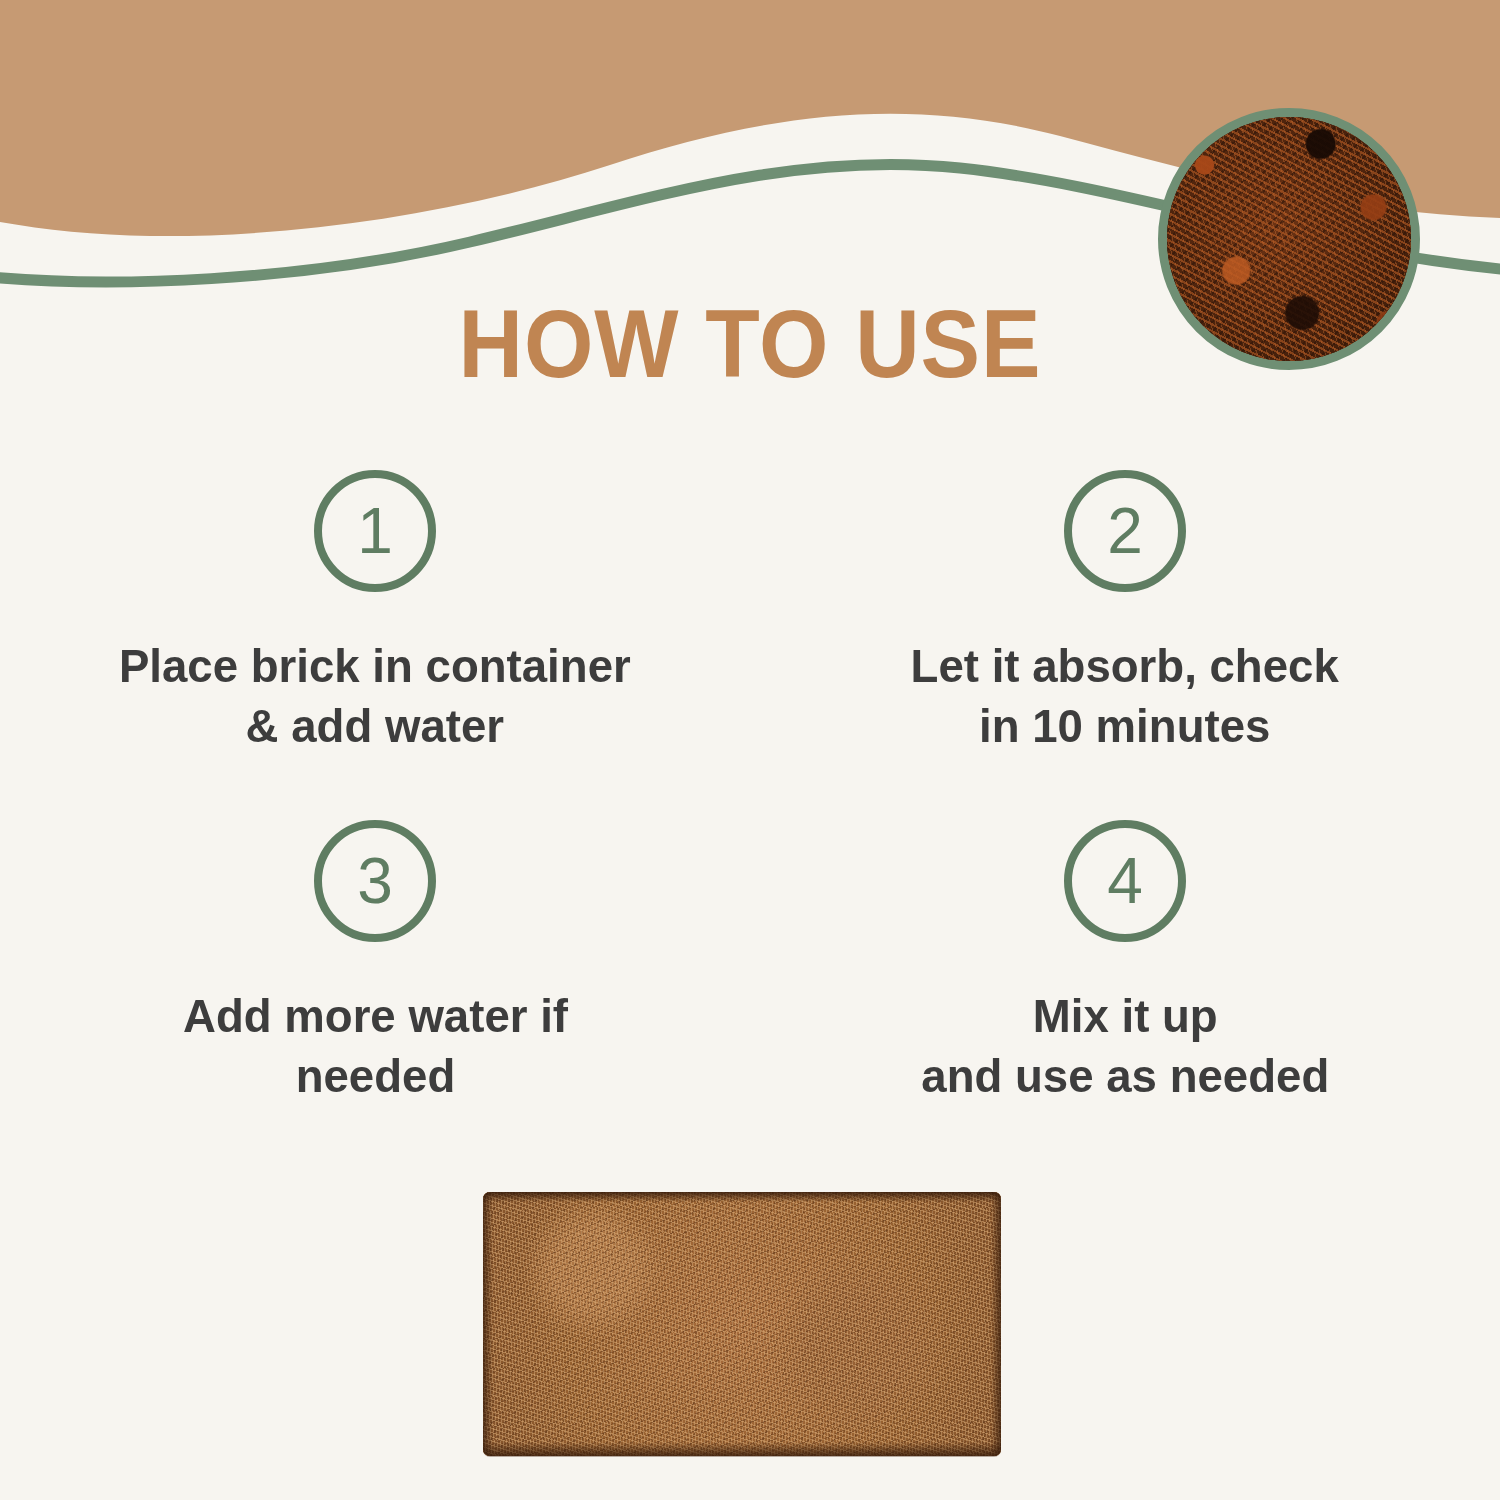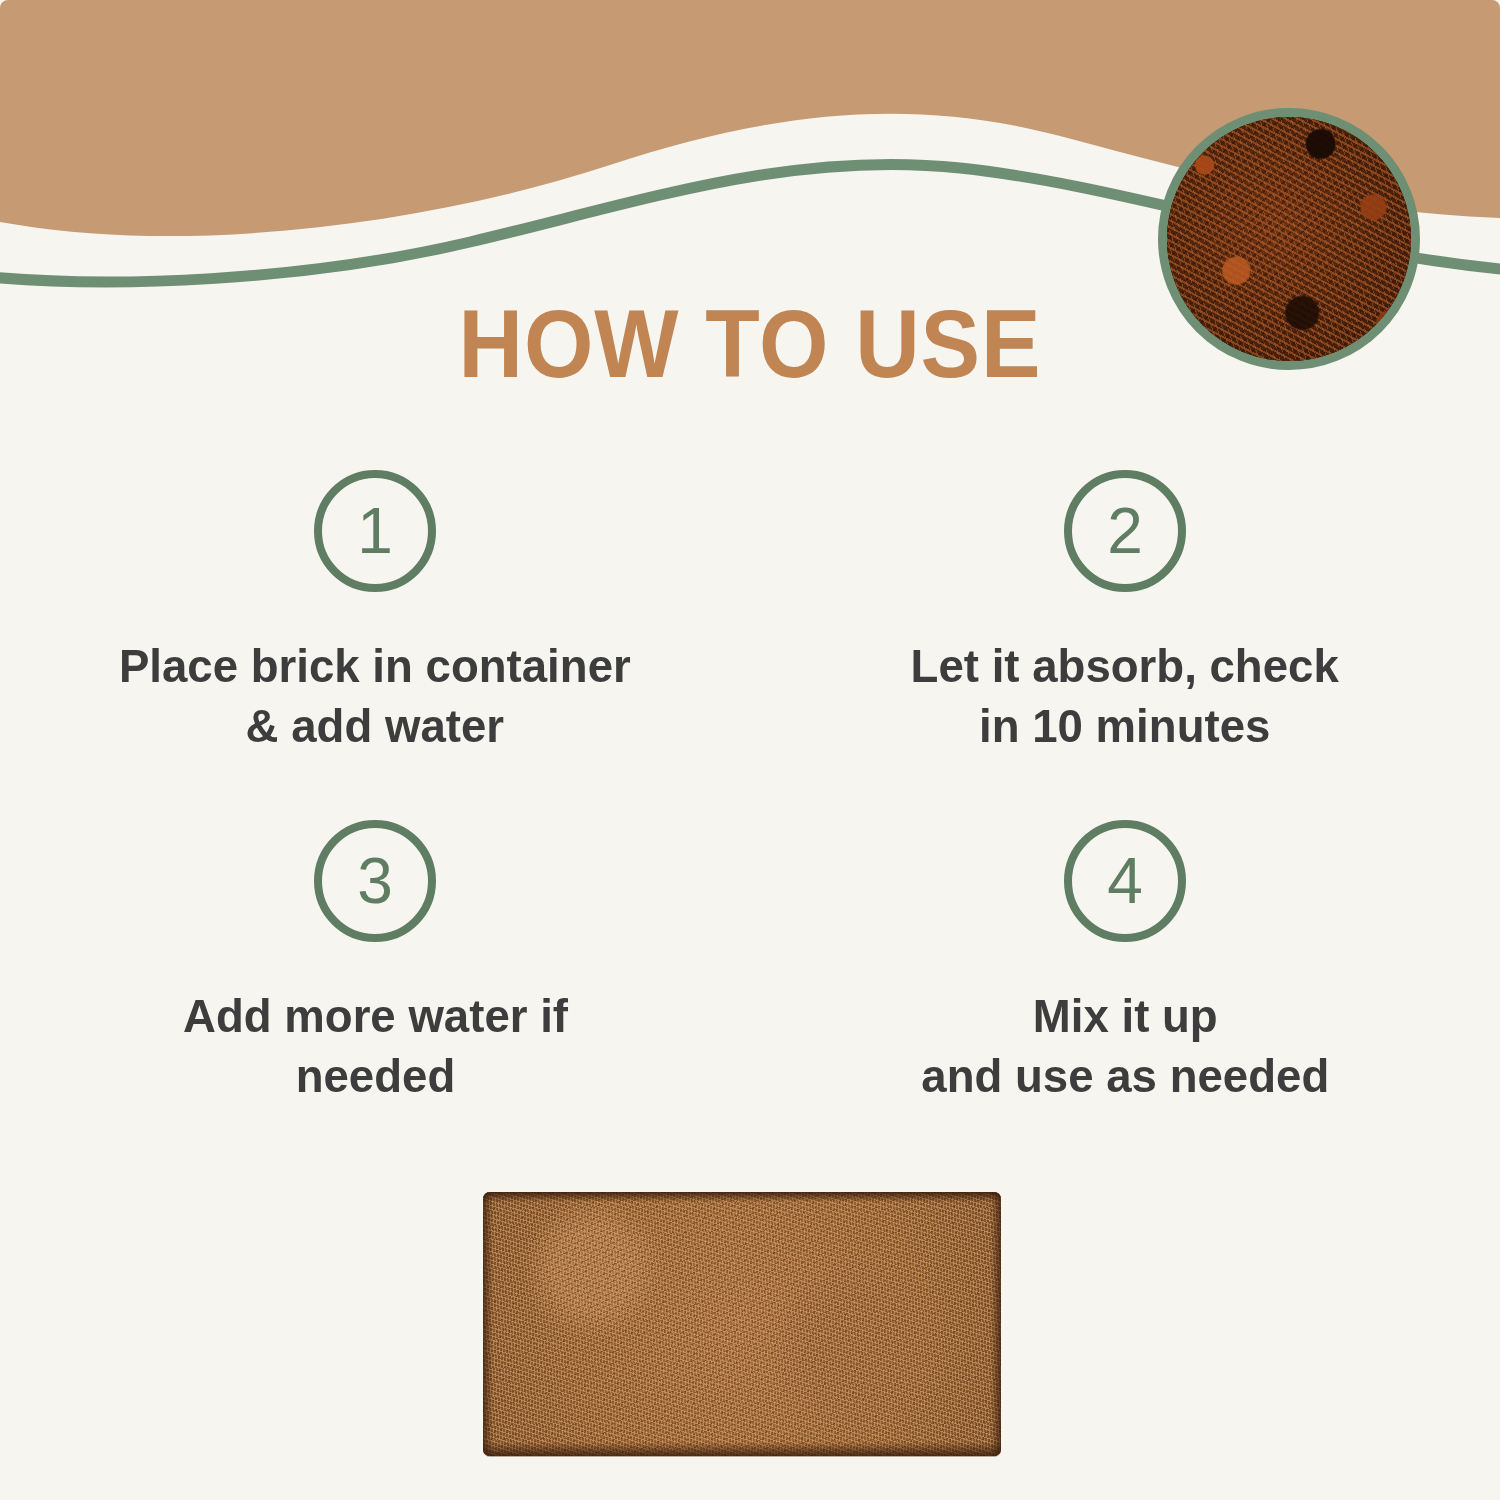--- a/index.html
+++ b/index.html
@@ -14,21 +14,20 @@
     overflow: hidden;
     position: relative;
   }
 
   #canvas {
     position: relative;
     width: 1500px;
     height: 1500px;
     background: #F7F5F0;
     overflow: hidden;
-    border-radius: 8px;
   }
 
   
   .wave-layer {
     position: absolute;
     top: 0;
     left: 0;
     width: 1500px;
     height: 320px;
     pointer-events: none;

